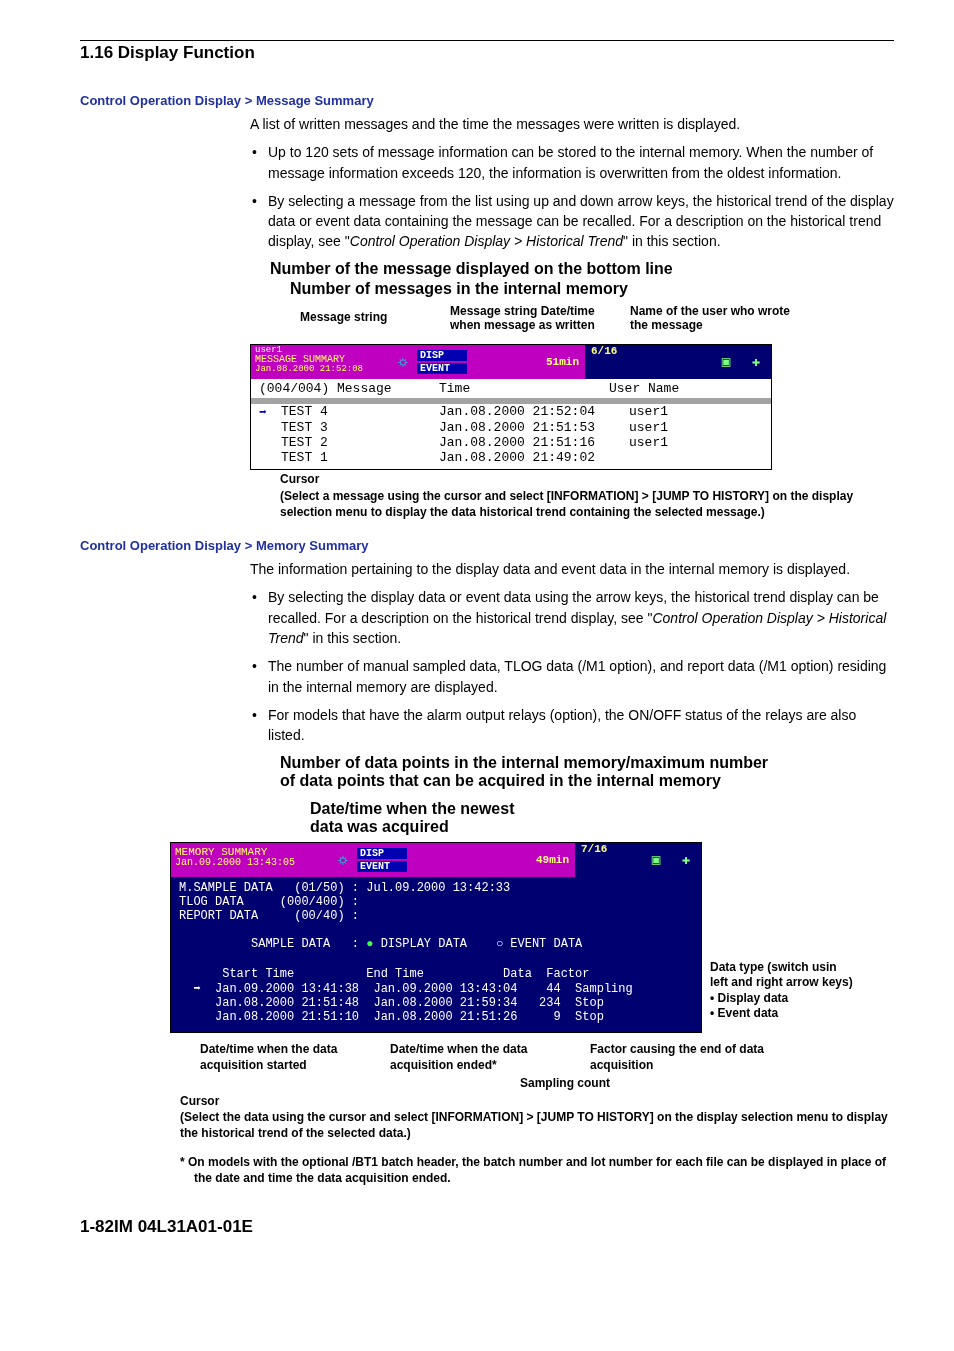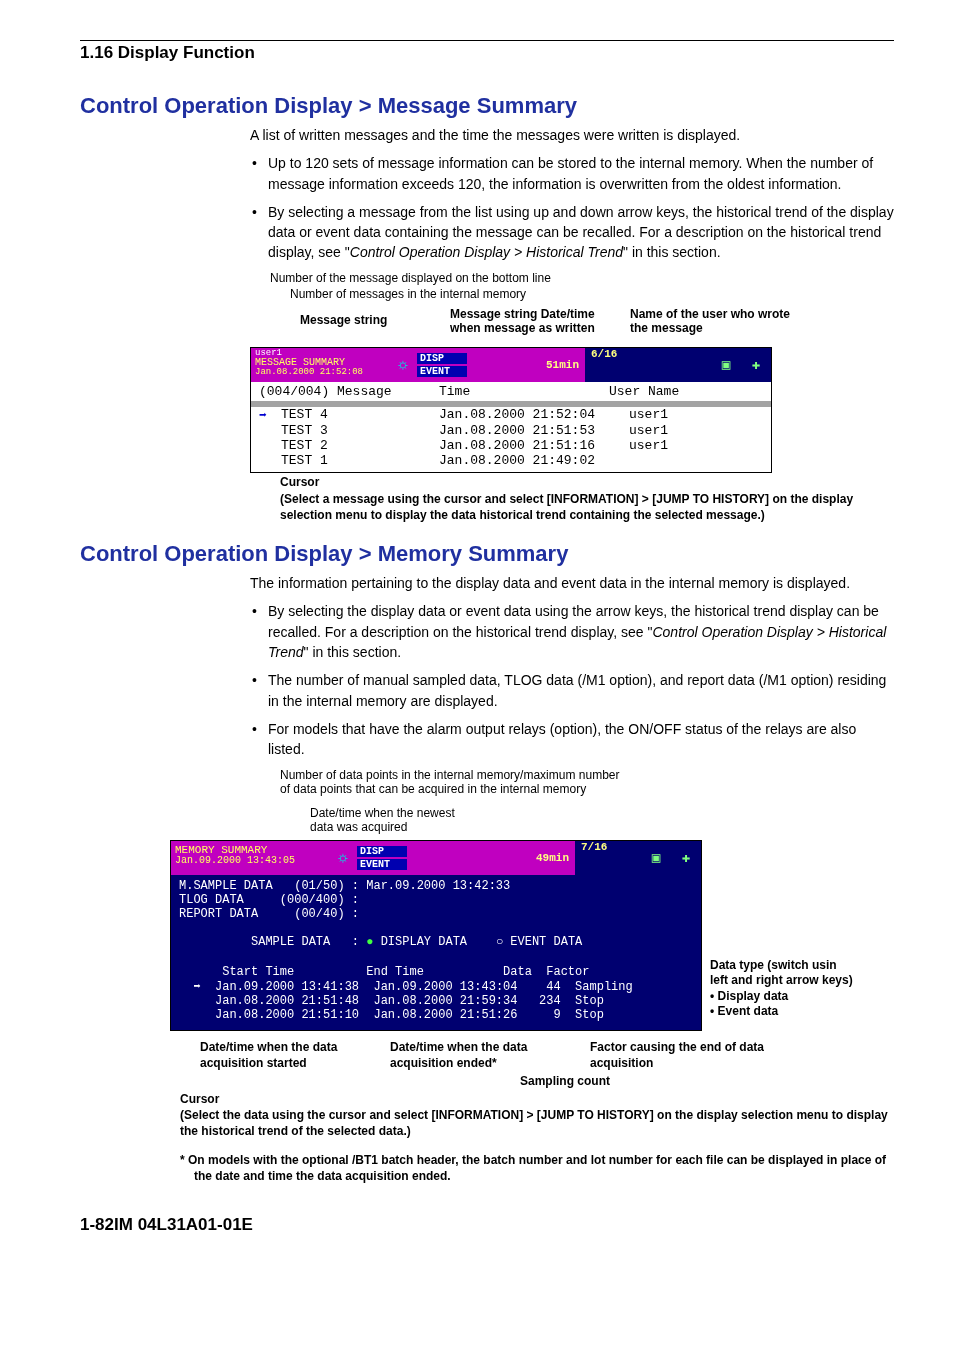--- a/index.html
+++ b/index.html
@@ -19,21 +19,21 @@
     margin-bottom: 2px;
   }
   .header-bar {
     font-size: 17px;
     font-weight: bold;
     margin-bottom: 30px;
   }
   .section-heading {
     color: #2030a0;
     font-weight: bold;
-    font-size: 22px;
+    font-size: 13px;
     margin: 10px 0 6px 0;
   }
   .body-text {
     font-size: 14px;
     margin-left: 170px;
     line-height: 1.45;
   }
   .body-text p { margin: 4px 0 8px 0; }
   ul.bullets {
     list-style: none;
@@ -47,22 +47,22 @@
   }
   ul.bullets > li::before {
     content: "•";
     position: absolute;
     left: 2px;
     top: 0;
     font-size: 14px;
   }
   .italic { font-style: italic; }
   .caption {
-    font-size: 12px;
-    font-weight: normal;
+    font-size: 16px;
+    font-weight: bold;
     margin-left: 170px;
   }
   .labels-row {
     margin-left: 200px;
     font-size: 12px;
     font-weight: bold;
     position: relative;
     height: 40px;
     margin-top: 6px;
   }
@@ -300,21 +300,21 @@
         <div class="hdr-mid">49min</div>
         <div class="hdr-navy" style="flex-basis:60px;">
           <span>7/16</span>
         </div>
         <div class="hdr-icons2">
           <span>▣</span>
           <span>✚</span>
         </div>
       </div>
       <div class="mem-body">
-        <div class="mem-line">M.SAMPLE DATA   (01/50) : Mar.09.2000 13:42:33</div>
+        <div class="mem-line">M.SAMPLE DATA   (01/50) : Jul.09.2000 13:42:33</div>
         <div class="mem-line">TLOG DATA     (000/400) :</div>
         <div class="mem-line">REPORT DATA     (00/40) :</div>
         <div class="mem-line">
           <span>SAMPLE DATA   : </span><span class="radio-on">●</span> <span>DISPLAY DATA</span><span>    </span><span>○</span> <span>EVENT DATA</span>
         </div>
         <div class="mem-line" style="margin-top:2px;">      Start Time          End Time           Data  Factor</div>
         <div class="mem-line">  ➡  Jan.09.2000 13:41:38  Jan.09.2000 13:43:04    44  Sampling</div>
         <div class="mem-line">     Jan.08.2000 21:51:48  Jan.08.2000 21:59:34   234  Stop</div>
         <div class="mem-line">     Jan.08.2000 21:51:10  Jan.08.2000 21:51:26     9  Stop</div>
       </div>

